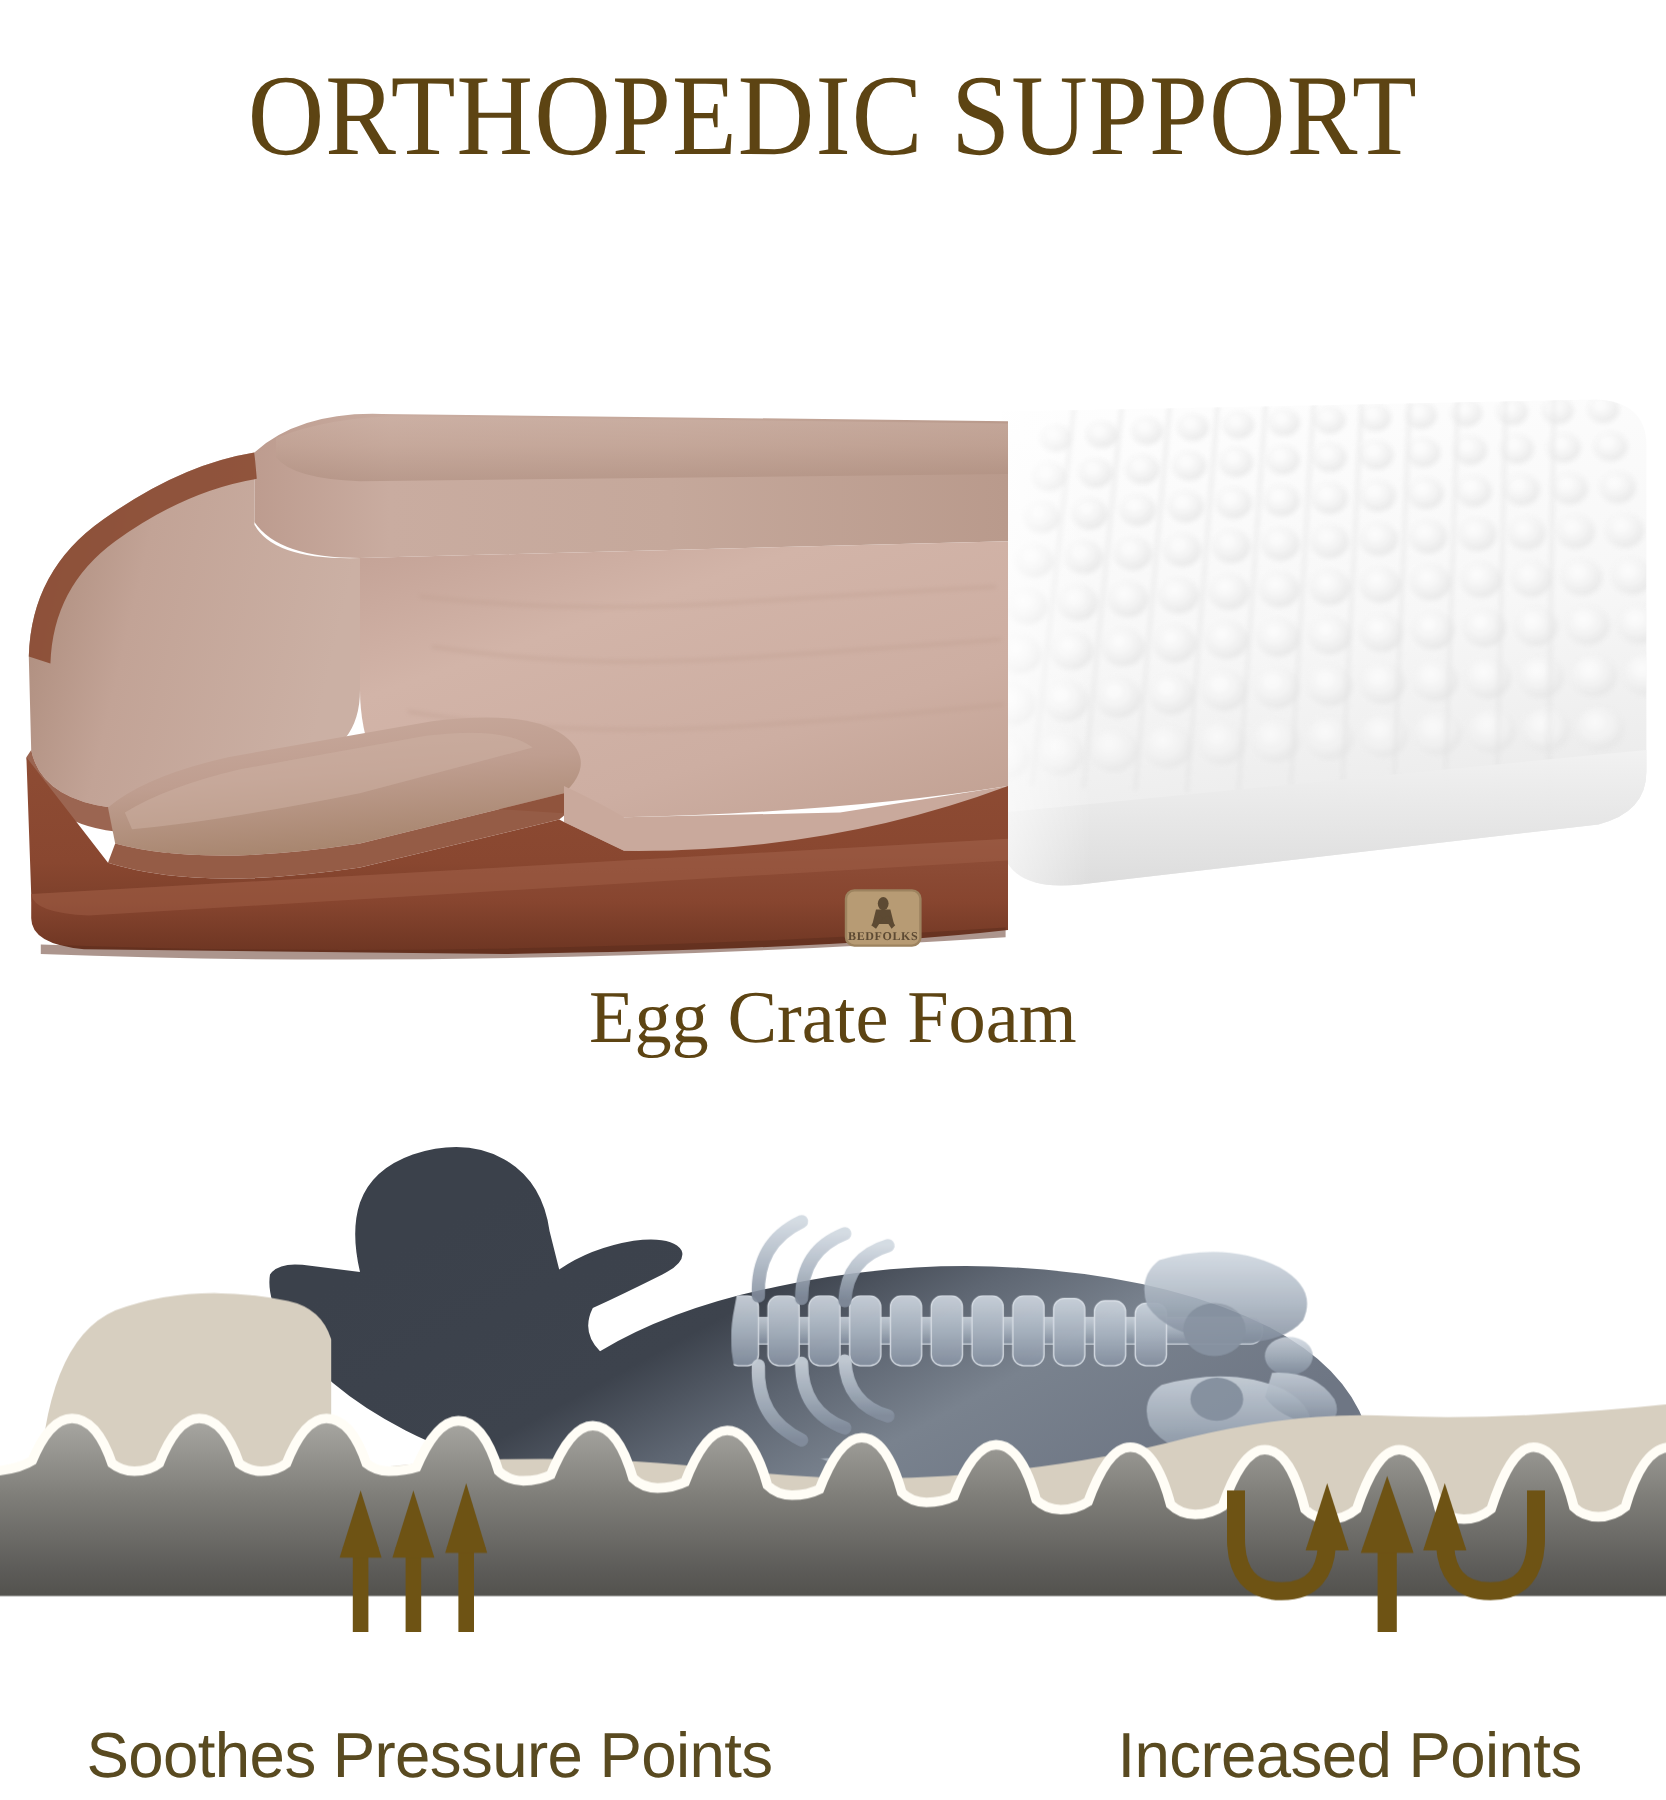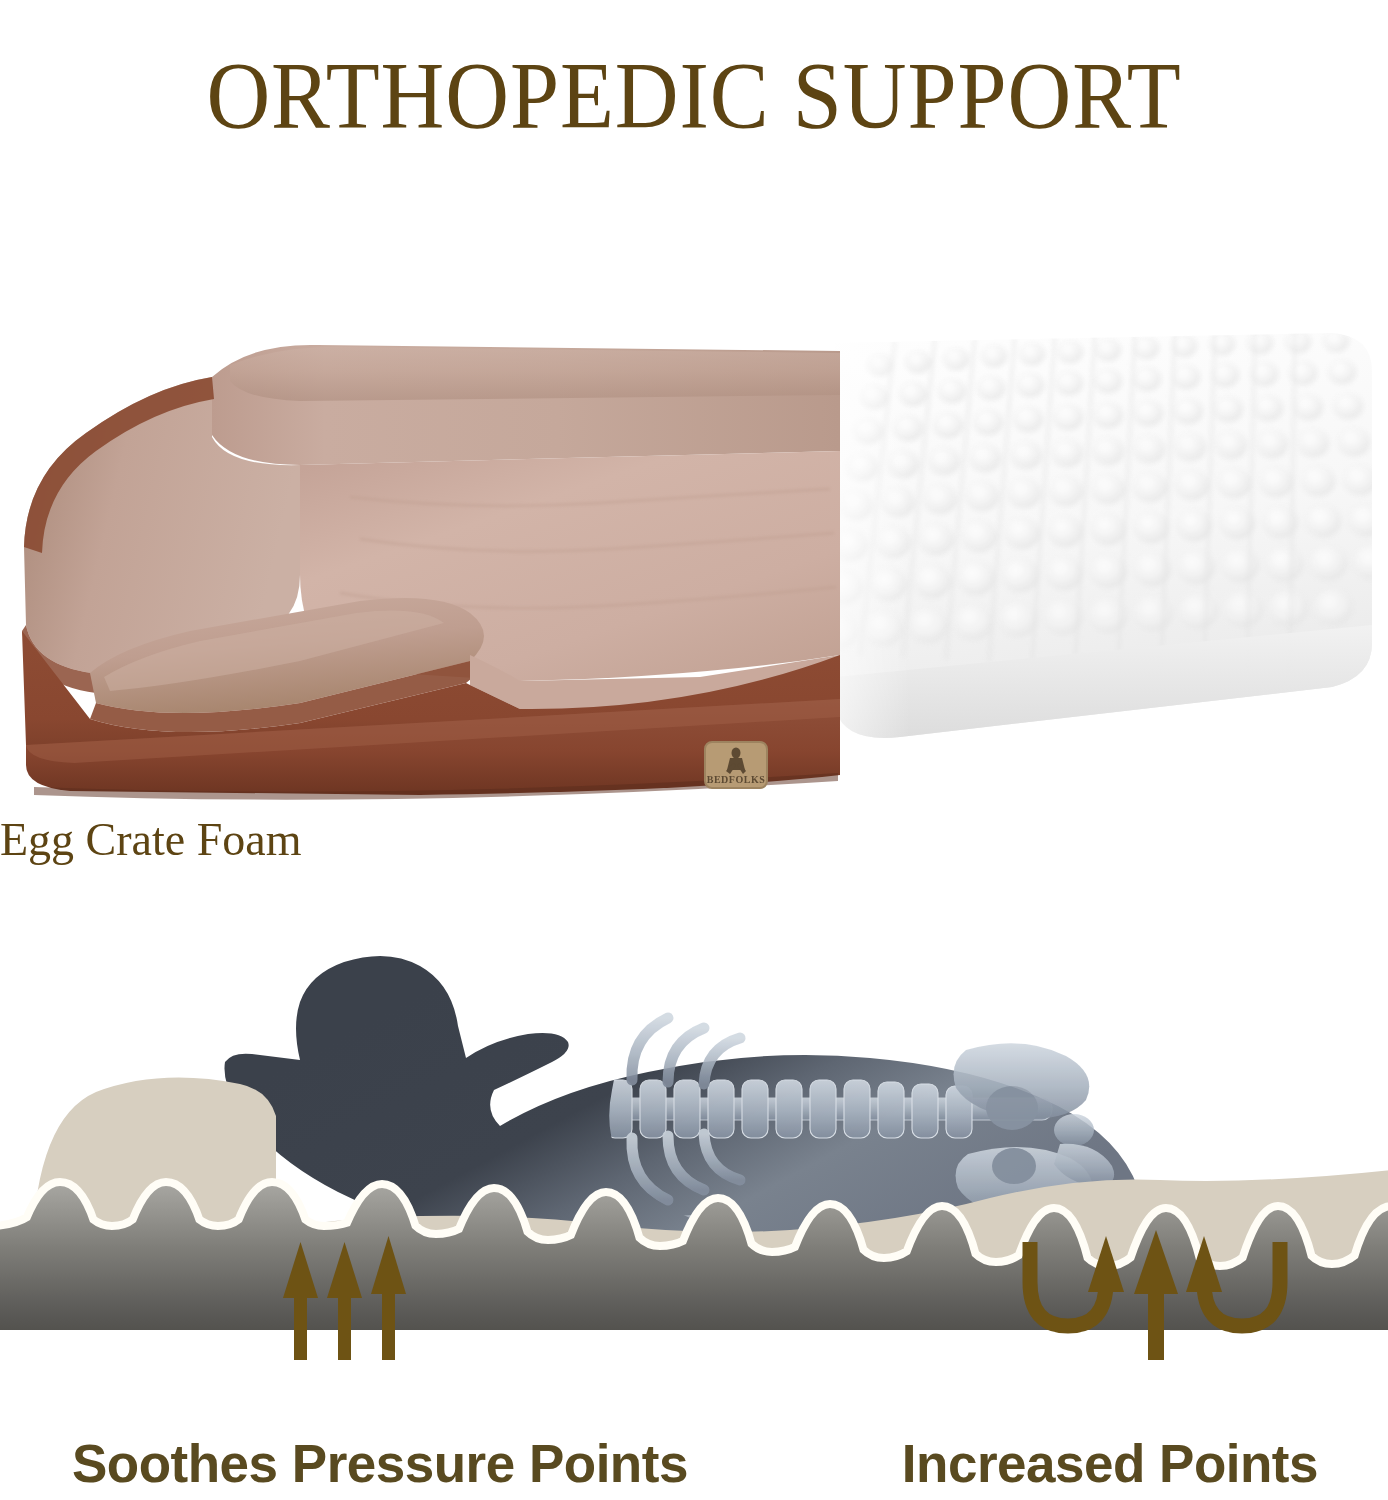--- a/index.html
+++ b/index.html
@@ -42,22 +42,23 @@
     text-decoration: underline;
   }
   #product-photo svg { display: block; }
 
   
   #egg-crate-caption {
     position: absolute;
     top: 816px;
     left: 0;
     width: 100%;
+    text-align: center;
     font-family: "Liberation Serif", serif;
-    font-size: 46px;
+    font-size: 62px;
     line-height: 1.05;
     color: #5d4413;
     white-space: nowrap;
   }
 
   
   #cross-section {
     position: absolute;
     left: 0;
     top: 930px;
@@ -65,21 +66,21 @@
     height: 430px;
   }
   #cross-section svg { display: block; }
 
   
   .bottom-caption {
     position: absolute;
     bottom: 6px;
     font-family: "Liberation Sans", sans-serif;
     font-size: 53px;
-    font-weight: 700;
+    font-weight: 400;
     letter-spacing: -0.5px;
     color: #594a20;
     white-space: nowrap;
   }
   #caption-pressure { left: 72px; }
   #caption-airflow  { right: 70px; }
 </style>
 </head>
 <body>
 

